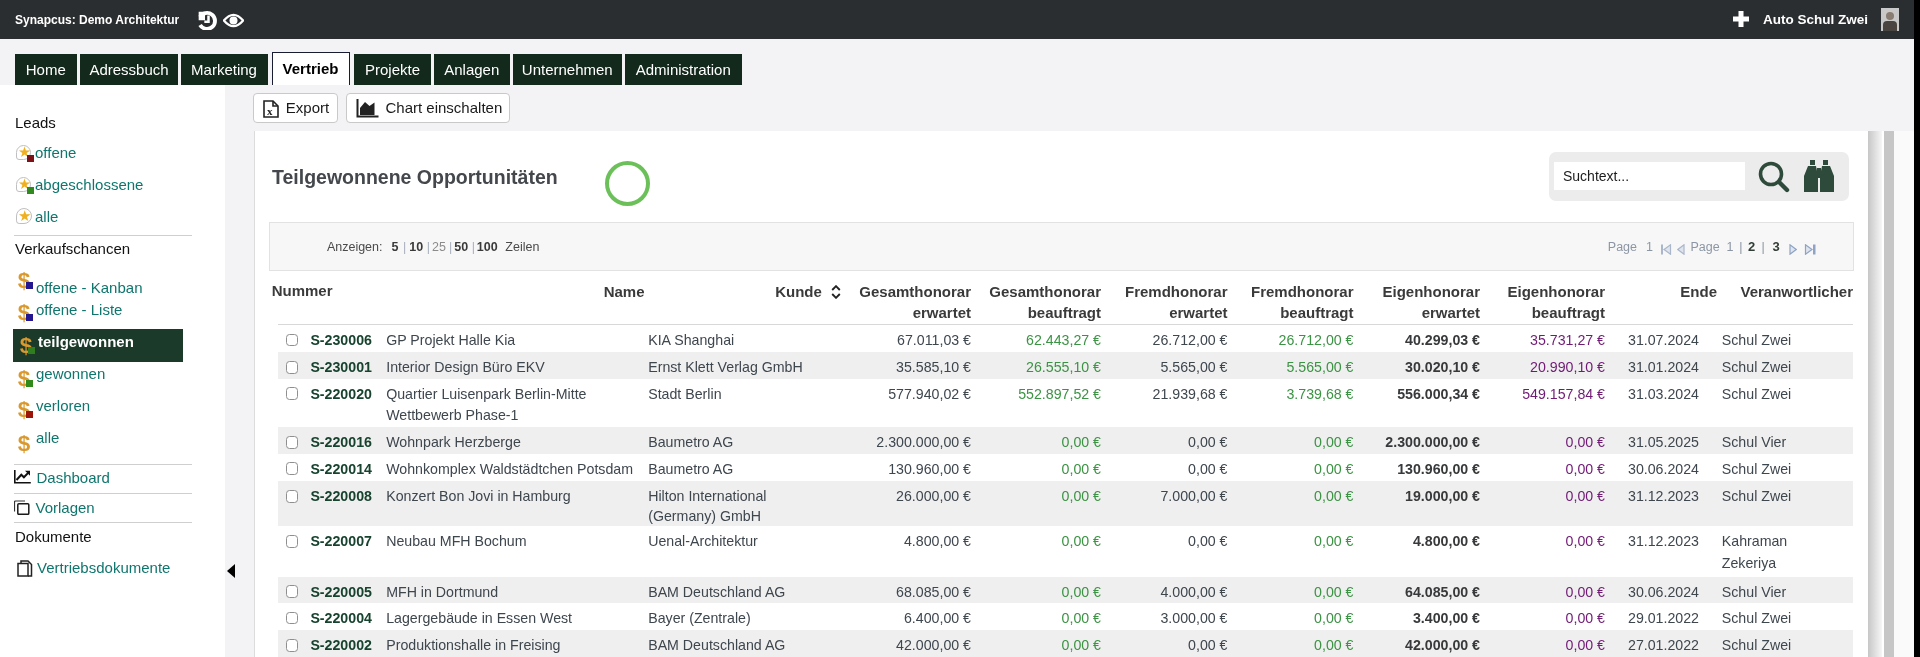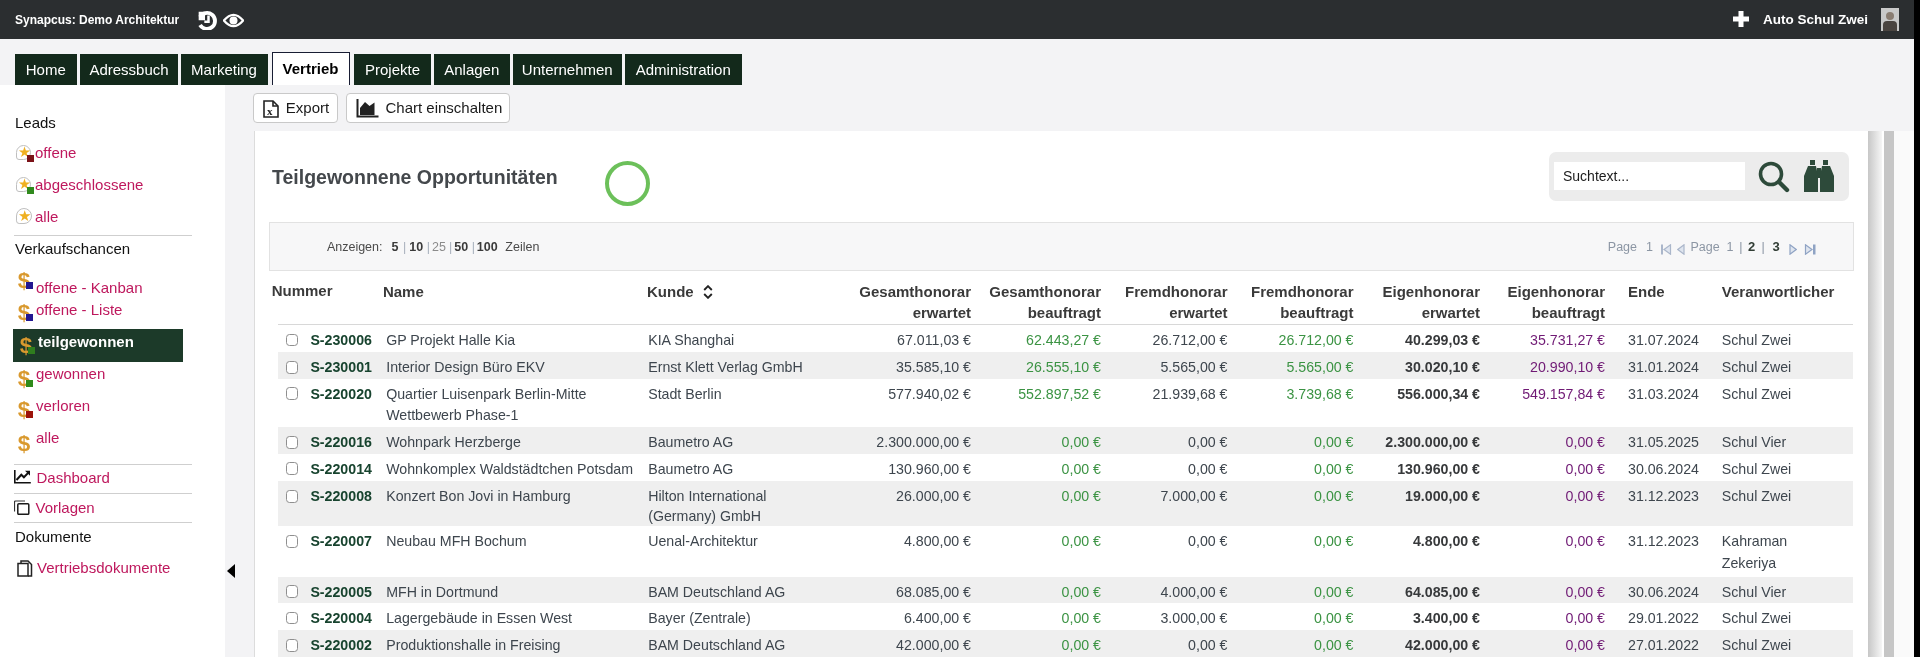--- a/index.html
+++ b/index.html
@@ -9,21 +9,21 @@
 #topbar { position:absolute; left:0; top:0; width:1920px; height:39px; background:#2b2e30; }
 #band { position:absolute; left:0; top:39px; width:1914px; height:618px; background:#f3f3f5; }
 #sidebar { position:absolute; left:0; top:85px; width:224.5px; height:572px; background:#fff; }
 #panel { position:absolute; left:253.7px; top:130.5px; width:1660.3px; height:526.5px; background:#fff; border-left:1px solid #dcdcdc; }
 .tab { position:absolute; top:53.5px; height:31.5px; background:#13291b; color:#fff;
   font-size:15px; text-align:center; line-height:31.5px; }
 .tab.active { top:52px; height:33px; background:#fff; color:#000; font-weight:bold;
   border:1px solid #181d33; border-bottom:none; line-height:31px; z-index:3; }
 
 .sideheader { position:absolute; left:15px; font-size:15px; line-height:15px; color:#111; }
-.sideitem { position:absolute; left:35px; font-size:15px; line-height:15px; color:#be185d; }
+.sideitem { position:absolute; left:35px; font-size:15px; line-height:15px; color:#0f766e; }
 .sep { position:absolute; left:14px; width:178px; height:1px; background:#cfcfcf; }
 .dollar { position:absolute; font-weight:bold; color:#d9992e; font-size:22.5px; line-height:23px; width:14px; text-align:center; }
 .sq { position:absolute; width:7px; height:7px; }
 
 .btn { position:absolute; top:93px; height:29.5px; background:#fff; border:1px solid #c9c9c9;
   border-radius:4px; font-size:15px; color:#1a1a1a; line-height:27.5px; }
 
 #title { position:absolute; left:272px; top:168.2px; font-size:19.5px; line-height:19.5px; font-weight:bold; color:#44484c; }
 #spinner { position:absolute; left:605px; top:161px; width:45px; height:45px; border-radius:50%;
   border:4px solid #6cc05a; background:#fff; }
@@ -42,21 +42,21 @@
 .pager-el b { color:#313d35; font-size:13px; }
 
 #tablewrap { position:absolute; left:277.5px; top:271px; width:1575.5px; height:386px; overflow:hidden; }
 table { border-collapse:collapse; table-layout:fixed; width:1575.5px; }
 th { font-size:15px; font-weight:bold; color:#3a3a3a; vertical-align:top; padding-top:10px;
   line-height:21.4px; }
 td { font-size:14.2px; color:#3e464e; vertical-align:top; padding-top:5px; line-height:21.33px;
   overflow:hidden; white-space:nowrap; }
 tr.head { height:53.5px; border-bottom:1px solid #d8d8d8; }
 tr.stripe { background:#efefef; }
-.tal { text-align:left; }
+.tal { text-align:right; }
 .tar { text-align:right; }
 td.num { font-weight:bold; color:#17432e; padding-left:4.4px; }
 td.grn { color:#3b9343; }
 td.grnb { color:#701a75; font-weight:normal; }
 td.blkb { font-weight:bold; color:#37393b; }
 td.name { padding-left:5.2px; white-space:normal; }
 td.kunde { padding-left:3.7px; white-space:normal; }
 td.ende { padding-left:23px; }
 td.ver { padding-left:4.8px; white-space:normal; }
 .cb { width:12.8px; height:12.8px; border:1px solid #8f8f8f; border-radius:3.5px; background:#fff;

